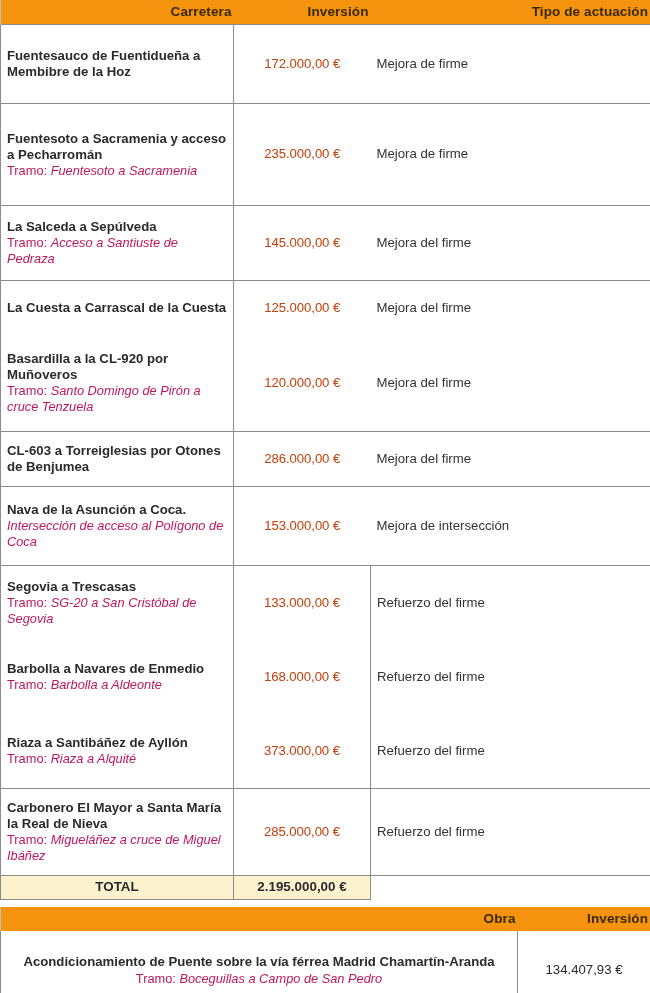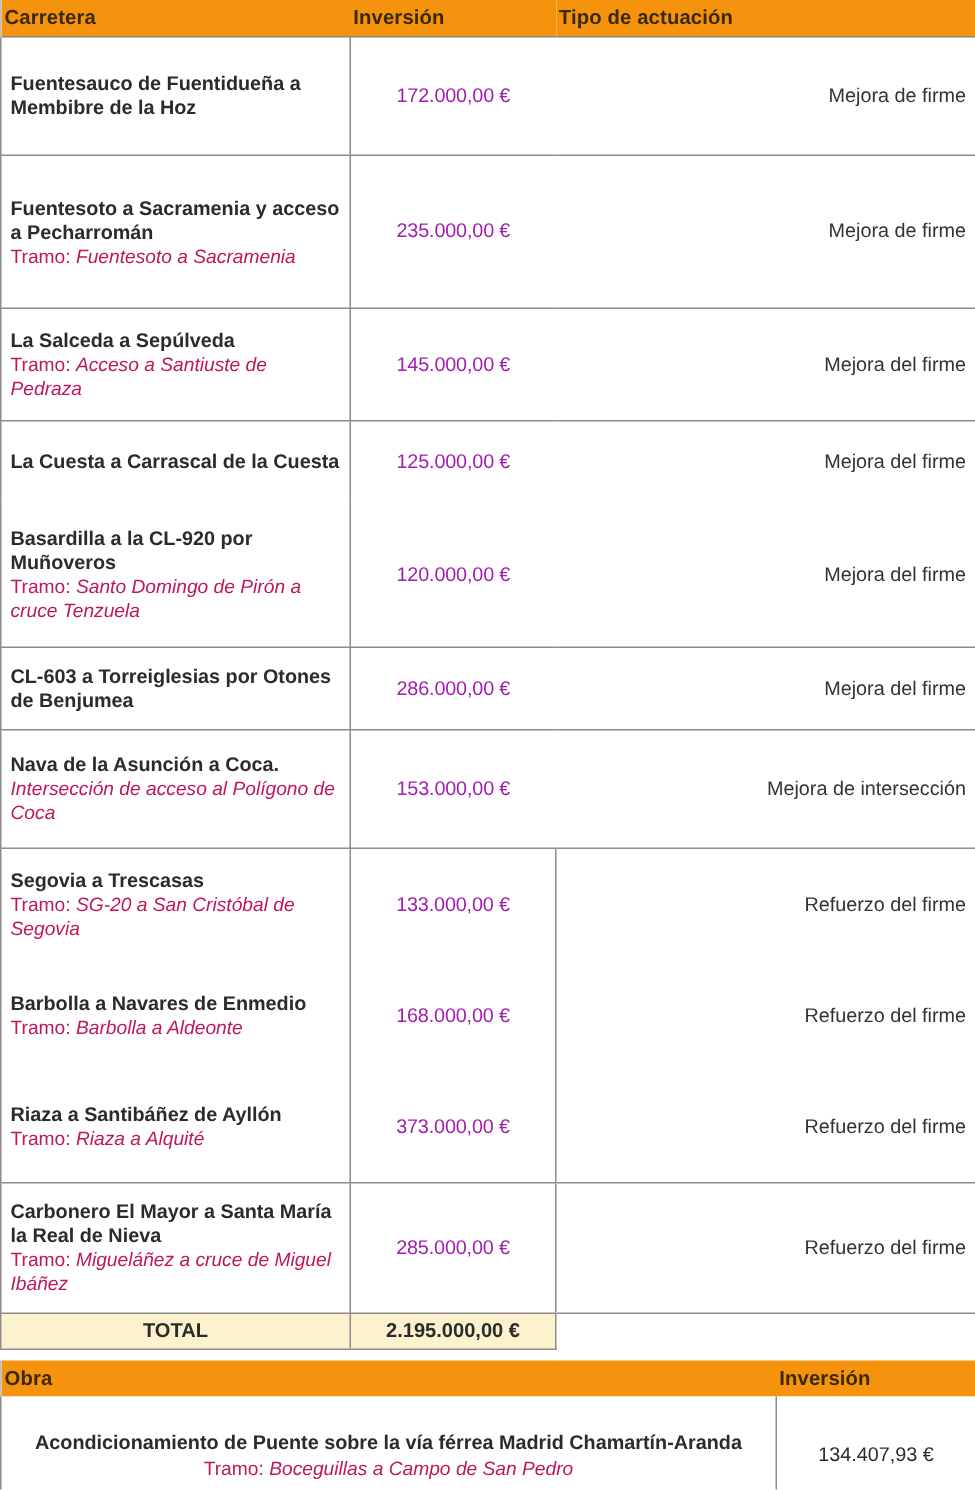--- a/index.html
+++ b/index.html
@@ -30,21 +30,21 @@
     table-layout: fixed;
     width: 650px;
   }
 
   
   .hdr-row th {
     background: #F5930F;
     color: #3a2a00;
     font-weight: bold;
     font-size: 13.5px;
-    text-align: left;
+    text-align: right;
     padding: 4px 2px 5px 2px;
     border: none;
     letter-spacing: .1px;
   }
   .hdr-row th.hdr-first { border-left: 1px solid #bfbfbf; }
   .hdr-row th.hdr-last  { border-right: 1px solid #bfbfbf; }
 
   
   td {
     vertical-align: middle;
@@ -56,25 +56,25 @@
 
   .c-road {
     text-align: left;
     font-weight: bold;
     border-left: 1px solid #8c8c8c;
     border-right: 1px solid #8c8c8c;
   }
   .c-money {
     text-align: center;
     font-weight: normal;
-    color: #a21caf;
+    color: #c2410c;
     letter-spacing: -0.1px;
   }
   .c-type {
-    text-align: right;
+    text-align: left;
     color: #333;
     border-right: 1px solid #8c8c8c;
   }
 
   .rule-top    { border-top: 1px solid #8c8c8c; }
   .rule-bottom { border-bottom: 1px solid #8c8c8c; }
   .vline-left  { border-left: 1px solid #8c8c8c; }
   .vline-right { border-right: 1px solid #8c8c8c; }
 
   .tramo {

